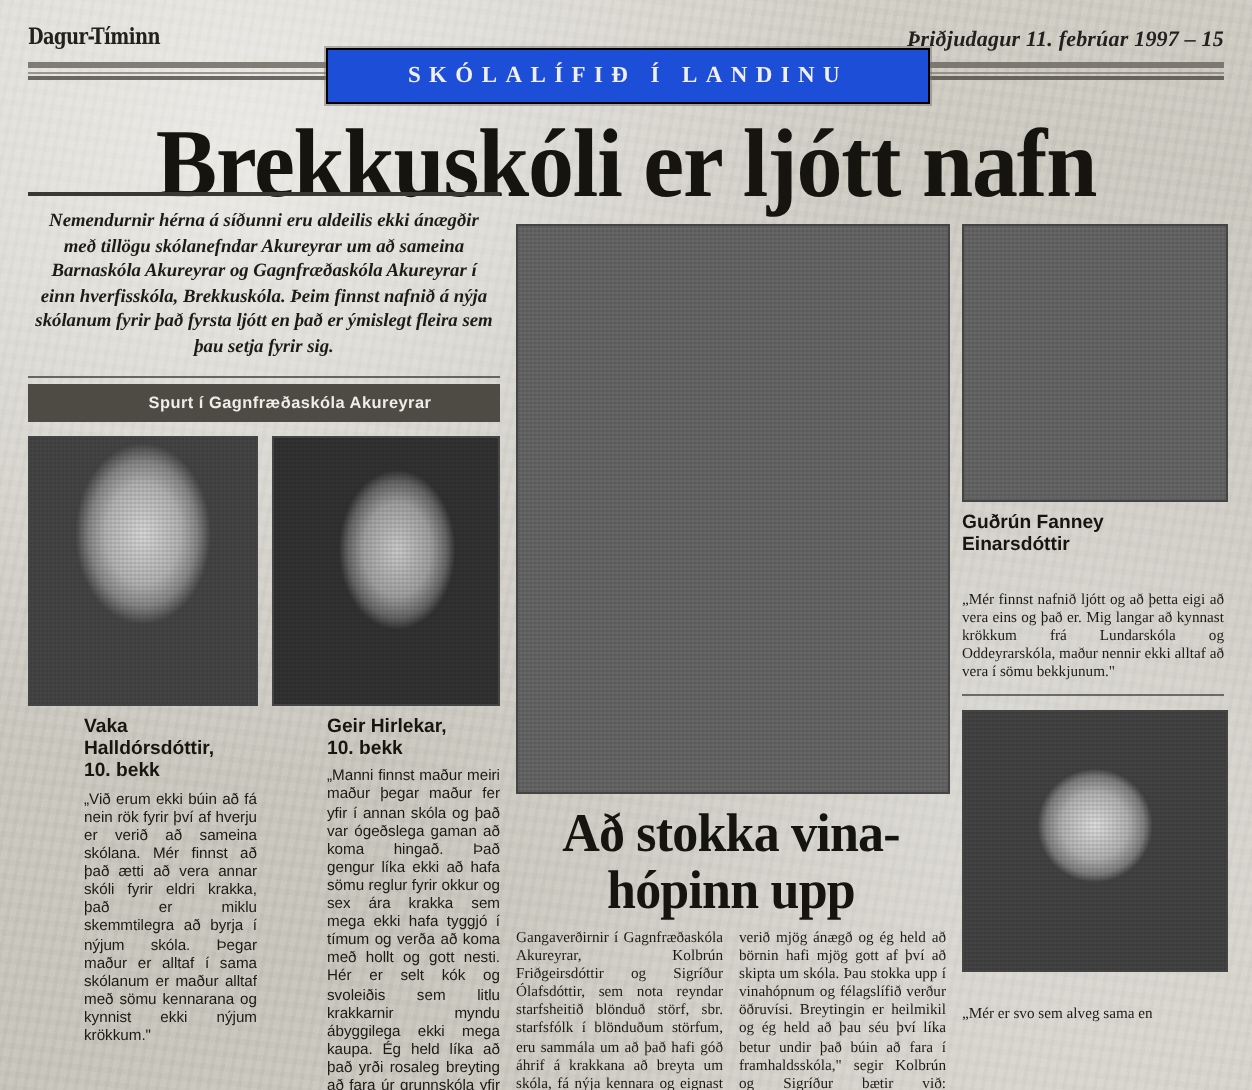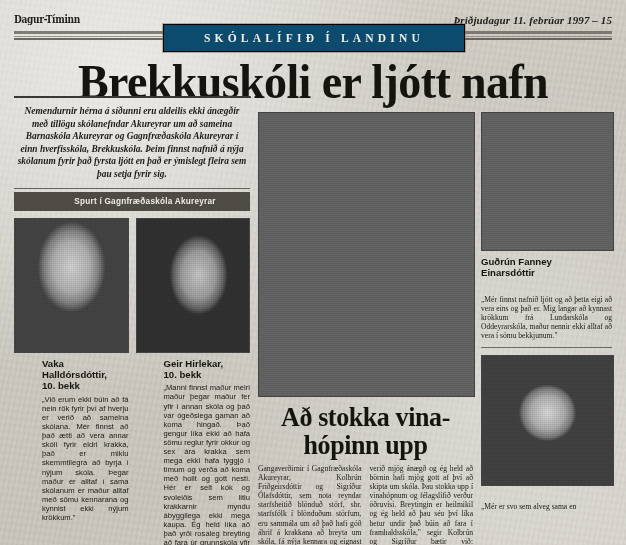--- a/index.html
+++ b/index.html
@@ -42,21 +42,21 @@
     background:linear-gradient(#6e6a63 0 3px, rgba(0,0,0,0) 3px 5px, #8b8780 5px 6px, rgba(0,0,0,0) 6px 7px, #55524c 7px 9px);
     opacity:.85;
   }
   .rule-right{
     position:absolute;right:14px;top:31px;width:212px;height:9px;
     background:linear-gradient(#6e6a63 0 3px, rgba(0,0,0,0) 3px 5px, #8b8780 5px 6px, rgba(0,0,0,0) 6px 7px, #55524c 7px 9px);
     opacity:.85;
   }
   .section-plate{
     position:absolute;left:163px;top:24px;width:300px;height:26px;
-    background:#0c4a6e;
+    background:#1d4ed8;
     border:1px solid #000;
     box-shadow:0 0 0 1px rgba(120,115,108,.5);
     display:flex;align-items:center;justify-content:center;
   }
   .section-plate span{
     color:#f1efe9;font-size:11.5px;font-weight:bold;
     letter-spacing:4.2px;font-family:"Liberation Serif", serif;
   }
 
   

